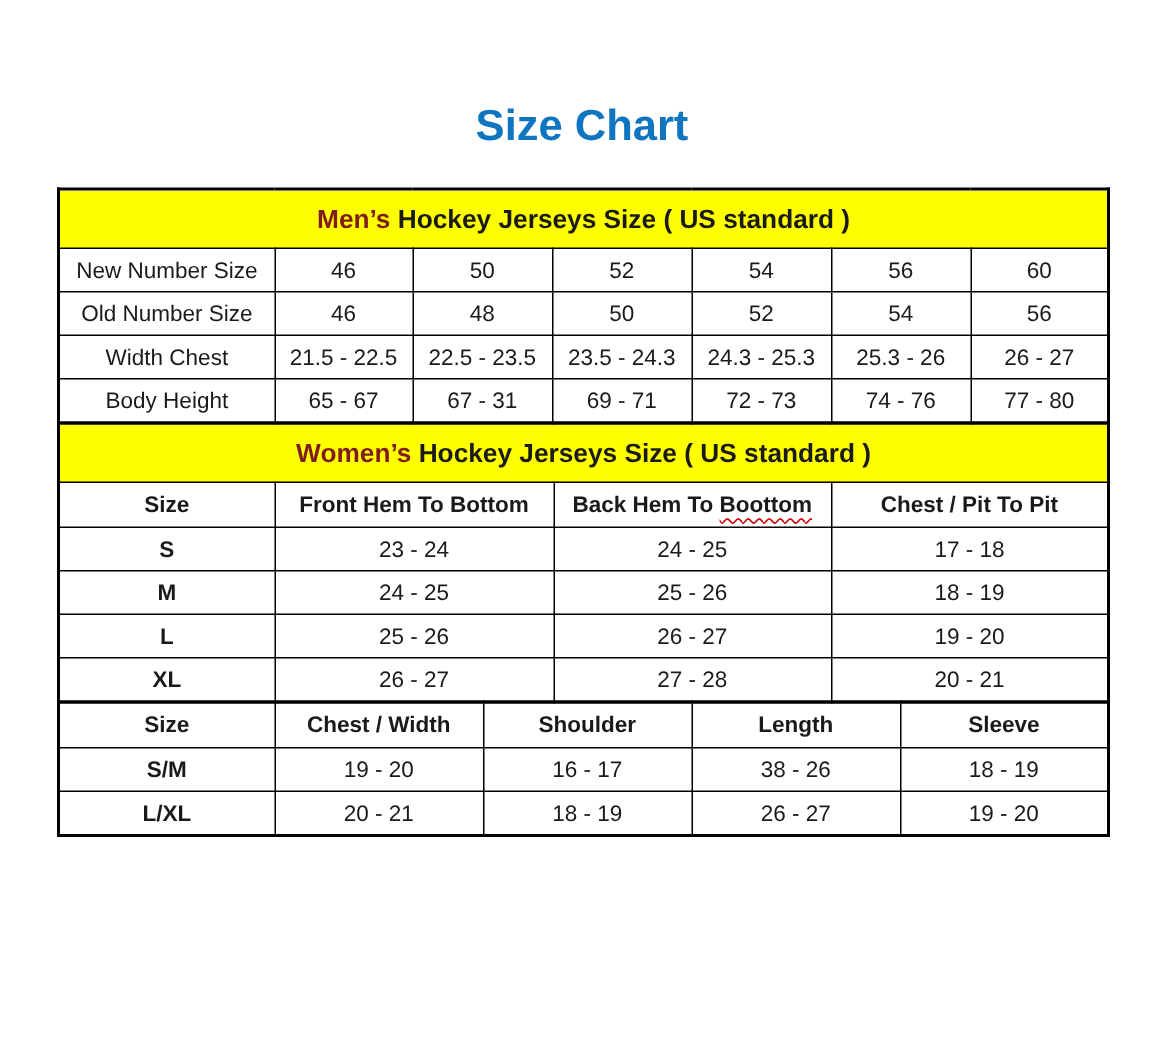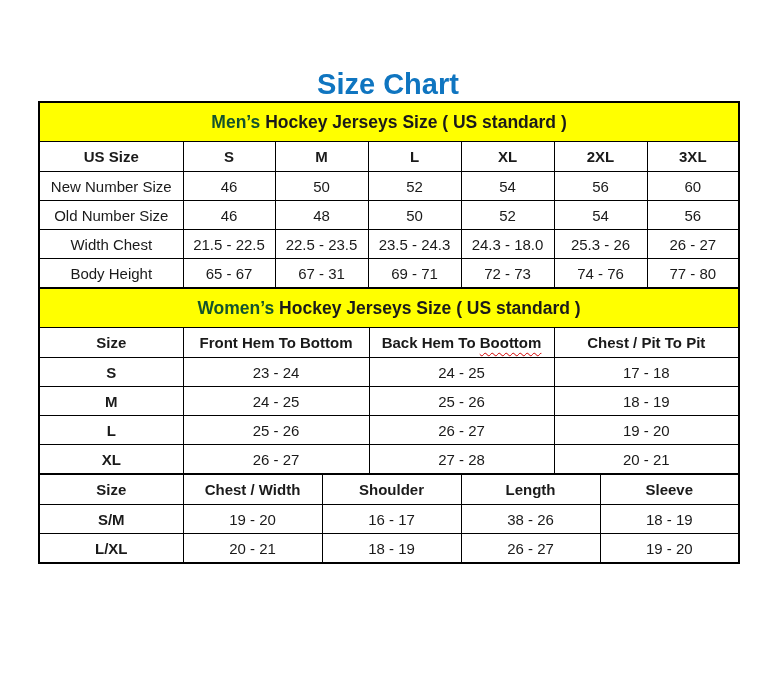--- a/index.html
+++ b/index.html
@@ -12,21 +12,21 @@
     color: #1a1a1a;
   }
   .page {
     width: 776px;
     height: 692px;
     overflow: hidden;
   }
   .title {
     margin: 0;
     padding-top: 68px;
-    padding-bottom: 0;
+    padding-bottom: 24px;
     text-align: center;
     color: #0f75c0;
     font-size: 29px;
     font-weight: 700;
     letter-spacing: 0px;
   }
   table.chart {
     margin-left: 38px;
     width: 700px;
     border-collapse: collapse;
@@ -46,21 +46,21 @@
   }
   tr.band td {
     background: #ffff00;
     font-weight: 700;
     font-size: 17.5px;
     height: 38px;
   }
   table.chart.youth tr.band td { height: 33px; }
   tr.head td { font-weight: 700; height: 29px; }
   td.lbl-bold { font-weight: 700; }
-  .hl { color: #14532d; }
+  .hl { color: #7f1d1d; }
   .wavy {
     text-decoration-line: underline;
     text-decoration-style: wavy;
     text-decoration-color: #d00000;
     text-decoration-thickness: 1px;
     text-underline-offset: 4px;
     text-align: center;
   }
 </style>
 </head>
@@ -80,29 +80,20 @@
         <col style="width:93px">
         <col style="width:92px">
     </colgroup>
     <tbody>
         <tr class="band">
       <td colspan="7">
         <span class="hl">Men’s</span>
         <span>Hockey Jerseys Size ( US standard )</span>
       </td>
     </tr>
-    <tr class="head">
-      <td>US Size</td>
-      <td>S</td>
-      <td>M</td>
-      <td>L</td>
-      <td>XL</td>
-      <td>2XL</td>
-      <td>3XL</td>
-    </tr>
     <tr>
       <td>New Number Size</td>
       <td>46</td>
       <td>50</td>
       <td>52</td>
       <td>54</td>
       <td>56</td>
       <td>60</td>
     </tr>
     <tr>
@@ -112,21 +103,21 @@
       <td>50</td>
       <td>52</td>
       <td>54</td>
       <td>56</td>
     </tr>
     <tr>
       <td>Width Chest</td>
       <td>21.5 - 22.5</td>
       <td>22.5 - 23.5</td>
       <td>23.5 - 24.3</td>
-      <td>24.3 - 18.0</td>
+      <td>24.3 - 25.3</td>
       <td>25.3 - 26</td>
       <td>26 - 27</td>
     </tr>
     <tr>
       <td>Body Height</td>
       <td>65 - 67</td>
       <td>67 - 31</td>
       <td>69 - 71</td>
       <td>72 - 73</td>
       <td>74 - 76</td>

